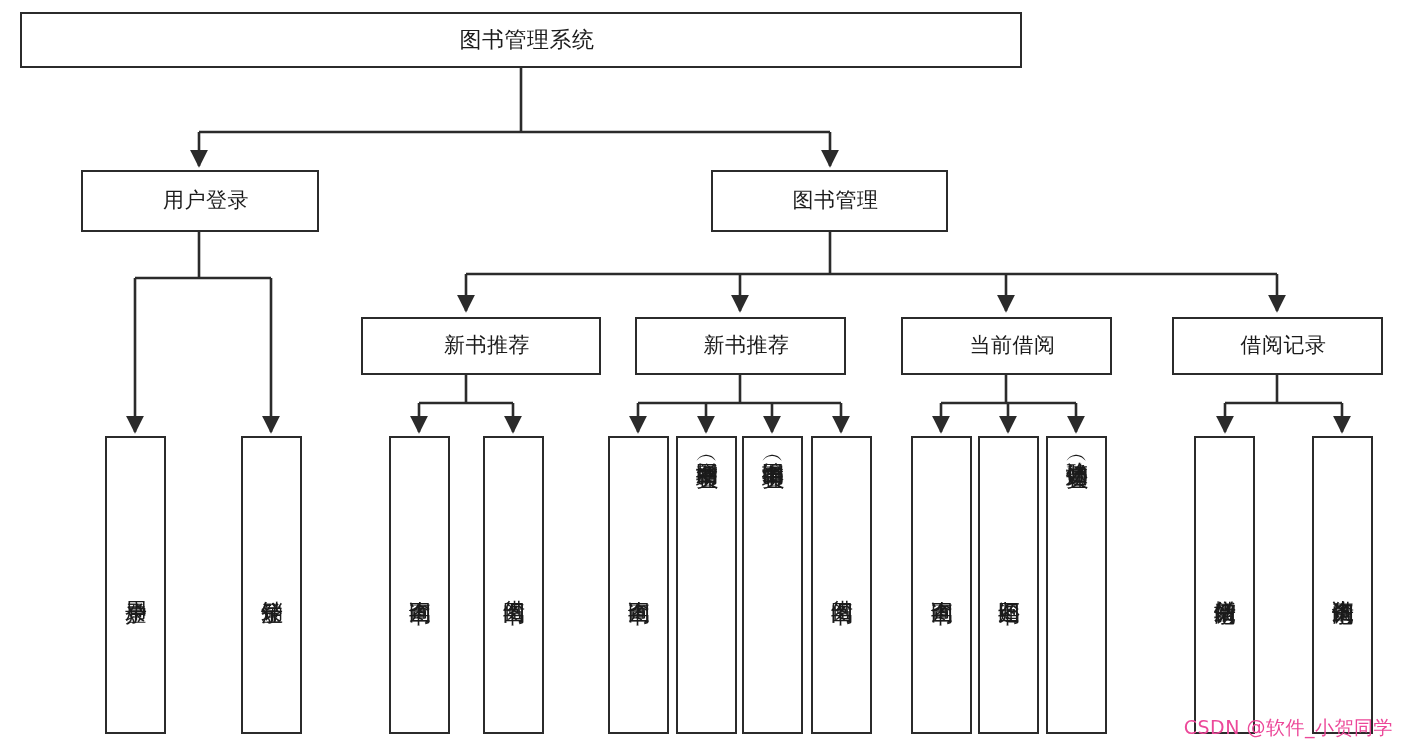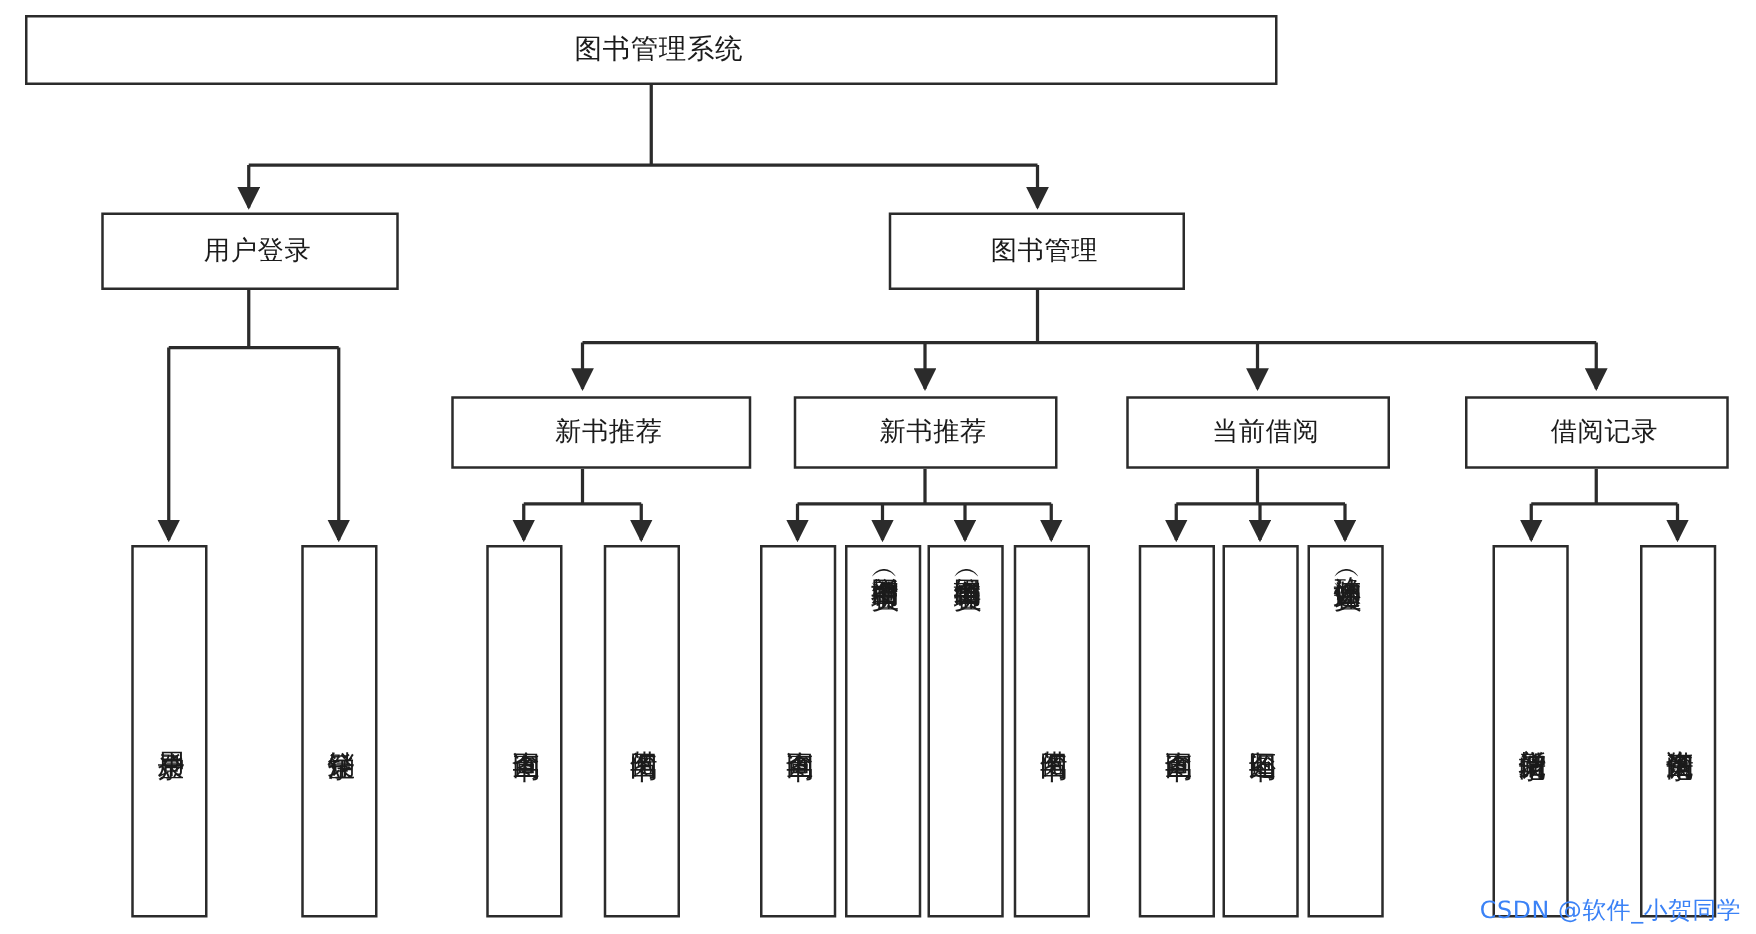--- a/index.html
+++ b/index.html
@@ -63,21 +63,21 @@
     align-items: flex-start;
   }
   .node-v.top-anchored .vtext {
     text-align: start;
   }
   #watermark {
     position: absolute;
     right: 12px;
     bottom: 6px;
     font-size: 19px;
-    color: #3b82f6;
+    color: #ec4899;
     letter-spacing: 0.5px;
     white-space: nowrap;
     user-select: none;
   }
 </style>
 </head>
 <body>
 
 <div id="diagram-root">
 

